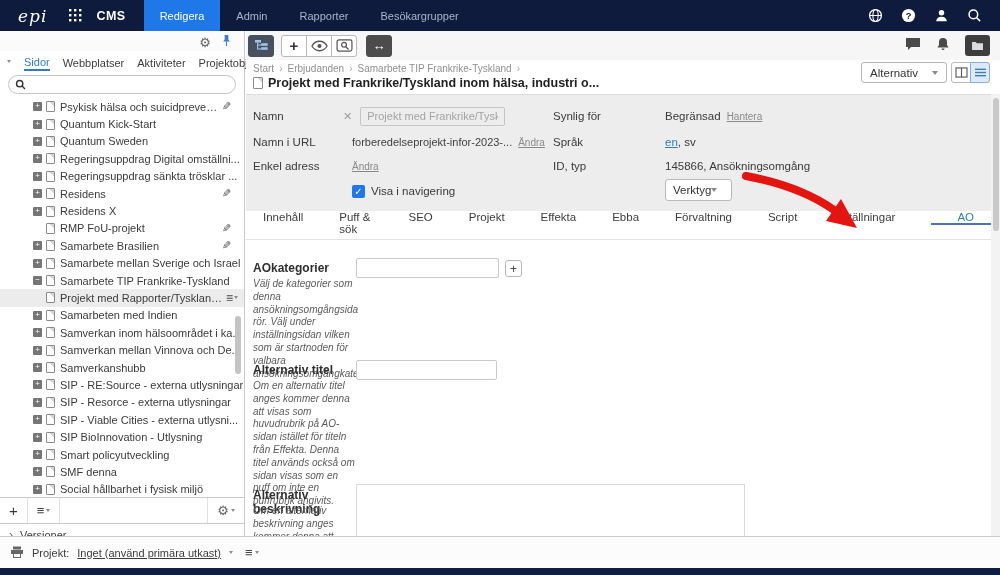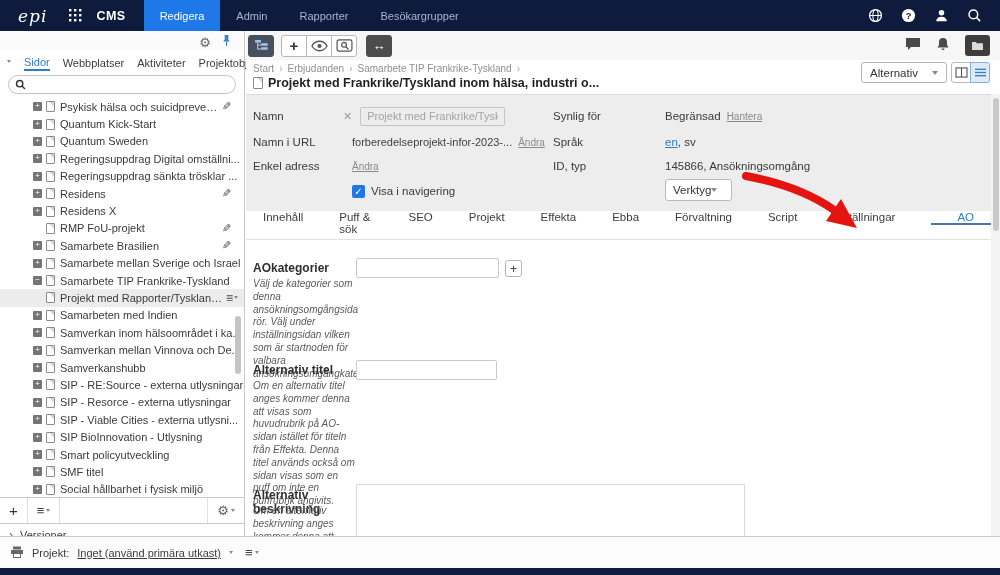--- a/index.html
+++ b/index.html
@@ -299,21 +299,21 @@
           <span class="tlabel">SIP BioInnovation - Utlysning</span>
         </div>
       <div class="trow">
           <span class="tbox">+</span>
           <span class="picon"></span>
           <span class="tlabel">Smart policyutveckling</span>
         </div>
       <div class="trow">
           <span class="tbox">+</span>
           <span class="picon"></span>
-          <span class="tlabel">SMF titel</span>
+          <span class="tlabel">SMF denna</span>
         </div>
       <div class="trow">
           <span class="tbox">+</span>
           <span class="picon"></span>
           <span class="tlabel">Social hållbarhet i fysisk miljö</span>
         </div>
       <div class="treescroll"></div>
     </div>
 
     <div class="s-foot">

